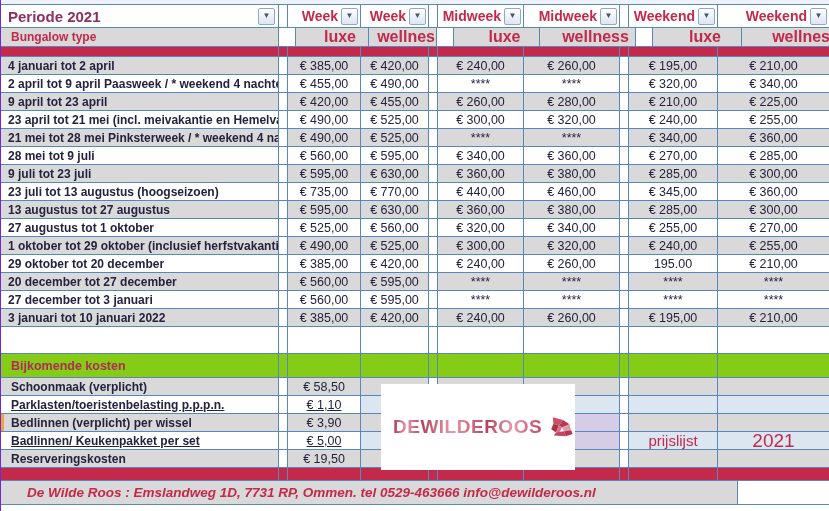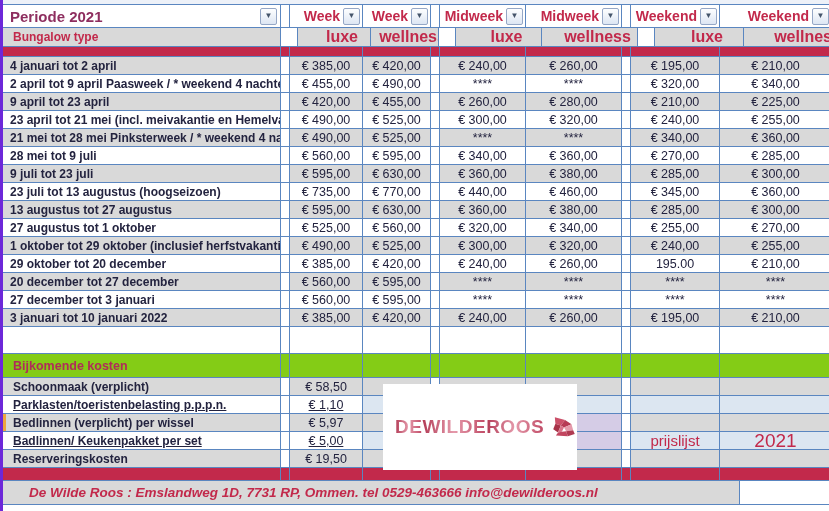--- a/index.html
+++ b/index.html
@@ -1,19 +1,19 @@
 <!DOCTYPE html>
 <html><head>
 <meta charset="utf-8">
 <style>
   html,body{margin:0;padding:0;background:#fff;}
   #app{
     width:829px;height:511px;position:relative;overflow:hidden;
     font-family:"Liberation Sans",sans-serif;
-    border-left:3px solid #6d28d9;
+    border-left:1px solid #6d28d9;
     box-sizing:border-box;
     background:#fff;
   }
   .row{display:flex;position:relative;width:829px;box-sizing:border-box;}
   .cell{
     box-sizing:border-box;flex:0 0 auto;
     border-right:1px solid #5a86c0;border-bottom:1px solid #5a86c0;
     display:flex;align-items:center;overflow:hidden;
     color:#23233f;font-size:12.5px;
   }
@@ -383,21 +383,21 @@
         <div class="cell gap"></div>
         <div class="cell c-ml bg-b"></div>
         <div class="cell c-mw bg-b"></div>
         <div class="cell gap"></div>
         <div class="cell c-el bg-b"></div>
         <div class="cell c-ew bg-b"></div>
       </div>
       <div class="row cr h18 marked">
         <div class="cell period lbl bg-g">Bedlinnen (verplicht) per wissel</div>
         <div class="cell gap"></div>
-        <div class="cell c-wl val bg-g">€ 5,97</div>
+        <div class="cell c-wl val bg-g">€ 3,90</div>
         <div class="cell c-ww bg-g"></div>
         <div class="cell gap"></div>
         <div class="cell c-ml bg-g"></div>
         <div class="cell c-mw bg-l"></div>
         <div class="cell gap"></div>
         <div class="cell c-el bg-g"></div>
         <div class="cell c-ew bg-g"></div>
       </div>
       <div class="row cr h18">
         <div class="cell period lbl bg-w">Badlinnen/ Keukenpakket per set</div>

